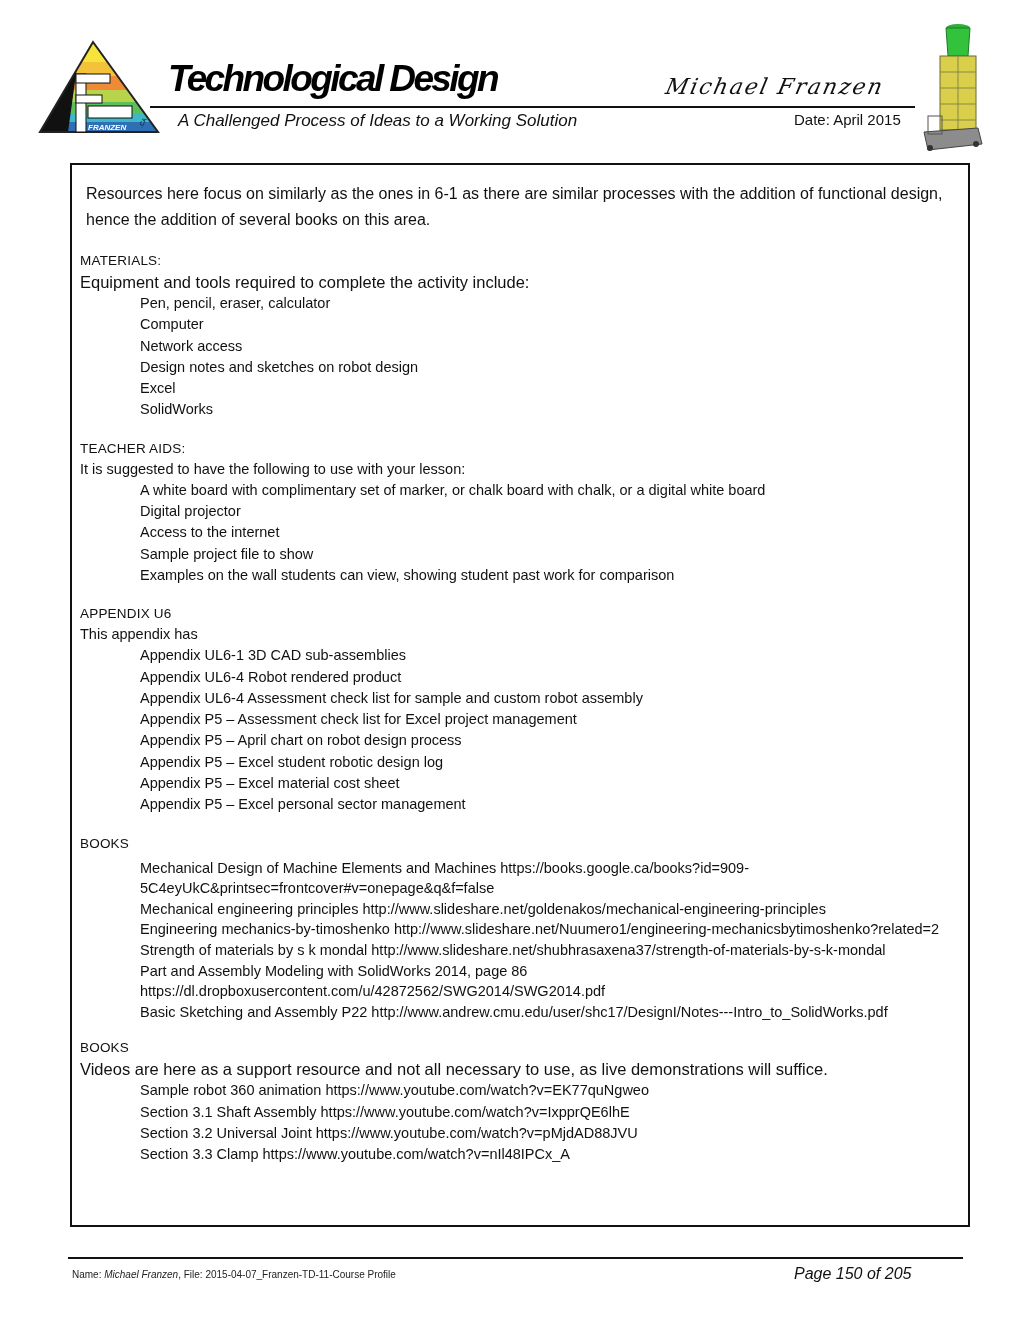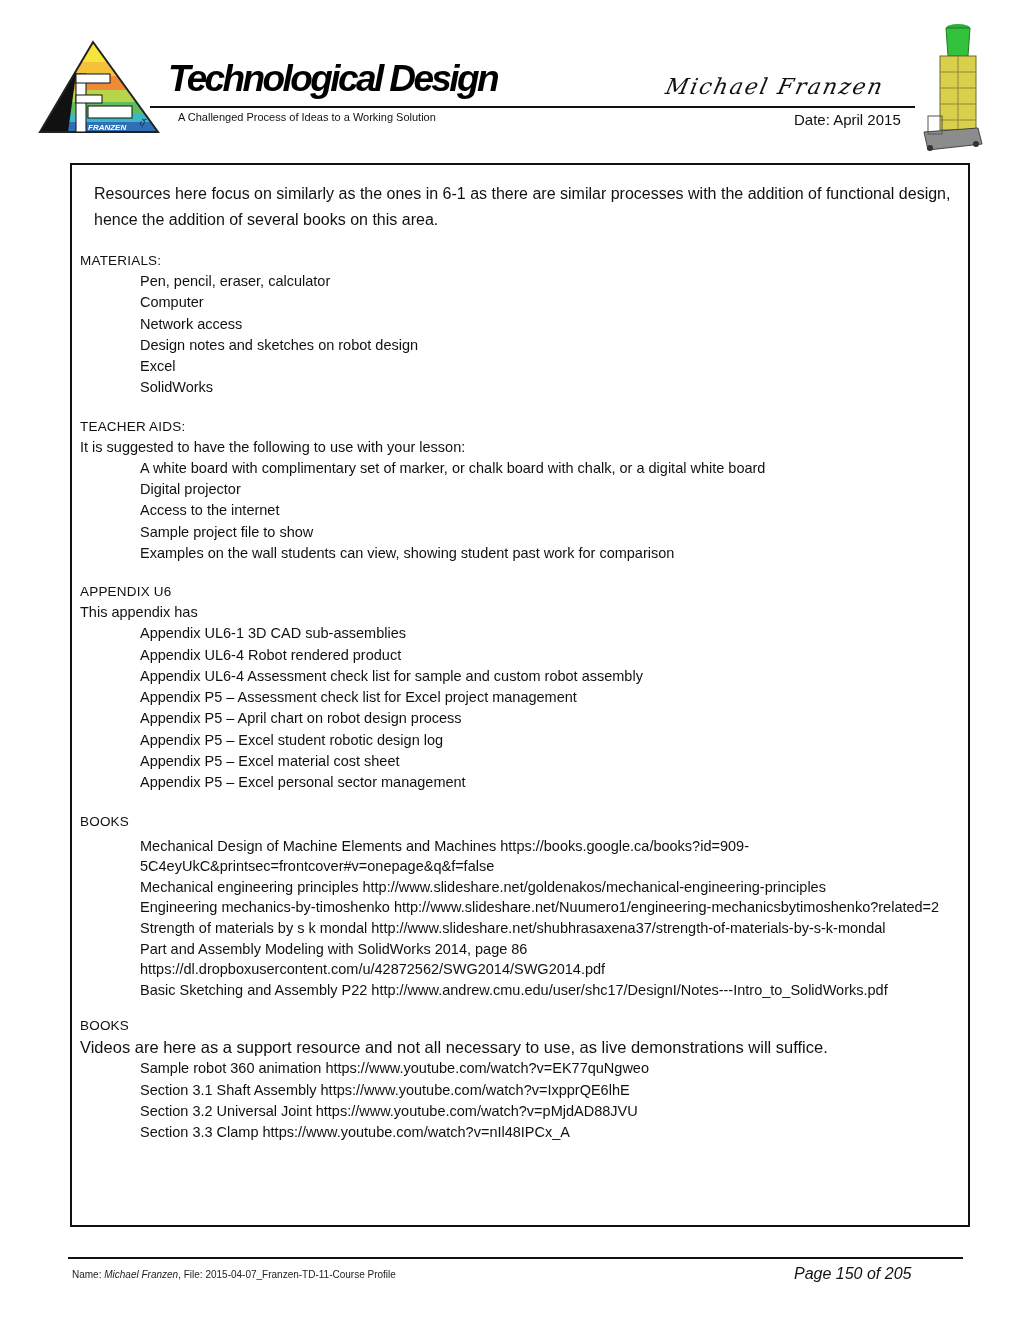--- a/index.html
+++ b/index.html
@@ -1,30 +1,30 @@
 <!DOCTYPE html>
 <html><head>
 <meta charset="utf-8">
 <style>
   html, body { margin: 0; padding: 0; background: #ffffff; }
   body { width: 1024px; height: 1325px; position: relative; overflow: hidden; font-family: "Liberation Sans", sans-serif; color: #111; }
 
   
   .logo { position: absolute; left: 38px; top: 40px; width: 122px; height: 96px; }
   .title { position: absolute; left: 168px; top: 60px; font-family: "Liberation Sans", sans-serif; font-weight: bold; font-style: italic; font-size: 37px; letter-spacing: -2.6px; color: #000; line-height: 1; }
-  .subtitle { position: absolute; left: 178px; top: 111px; font-size: 11px; color: #111; }
+  .subtitle { position: absolute; left: 178px; top: 111px; font-style: italic; font-size: 17px; color: #111; }
   .author { position: absolute; left: 666px; top: 74px; font-family: "DejaVu Serif", serif; font-style: italic; font-size: 22px; letter-spacing: 2px; color: #111; transform: skewX(-12deg); }
   .header-rule { position: absolute; left: 150px; top: 106px; width: 765px; height: 2px; background: #111; }
   .date { position: absolute; left: 794px; top: 111px; font-size: 15px; color: #111; text-align: center; }
   .robot { position: absolute; left: 918px; top: 20px; width: 66px; height: 134px; }
 
   
   .content-box { position: absolute; left: 70px; top: 163px; width: 900px; height: 1064px; border: 2px solid #111; box-sizing: border-box; }
   .content { position: absolute; left: 80px; top: 181px; width: 880px; font-family: "Liberation Sans", sans-serif; font-size: 14.5px; color: #111; }
-  .para { font-size: 16px; line-height: 26px; margin: 0 0 18px 14px; }
+  .para { font-size: 16px; line-height: 26px; margin: 0 0 18px 6px; }
   .section-label { font-size: 13.5px; line-height: 20px; letter-spacing: 0.2px; }
   .intro-lg { font-size: 16.5px; line-height: 22px; }
   .intro-sm { font-size: 14.5px; line-height: 21px; }
   .item { font-size: 14.5px; line-height: 21.3px; padding-left: 60px; }
   .item-wrap { font-size: 14.5px; line-height: 20.6px; padding-left: 60px; }
   .gap { height: 18px; }
   .gap-s { height: 16px; }
 
   
   .footer-rule { position: absolute; left: 68px; top: 1257px; width: 895px; height: 2px; background: #111; }
@@ -82,20 +82,21 @@
   <circle cx="58" cy="124" r="3" fill="#333"></circle>
 </svg>
 
 <div class="content-box"></div>
 
 <div class="content">
   <p class="para">Resources here focus on similarly as the ones in 6-1 as there are similar processes with the addition of functional design, hence the addition of several books on this area.</p>
 
   <section>
     <div class="section-label">MATERIALS:</div>
+    <div class="intro-lg">Equipment and tools required to complete the activity include:</div>
     <div class="item">Pen, pencil, eraser, calculator</div>
     <div class="item">Computer</div>
     <div class="item">Network access</div>
     <div class="item">Design notes and sketches on robot design</div>
     <div class="item">Excel</div>
     <div class="item">SolidWorks</div>
   </section>
   <div class="gap"></div>
 
   <section>

